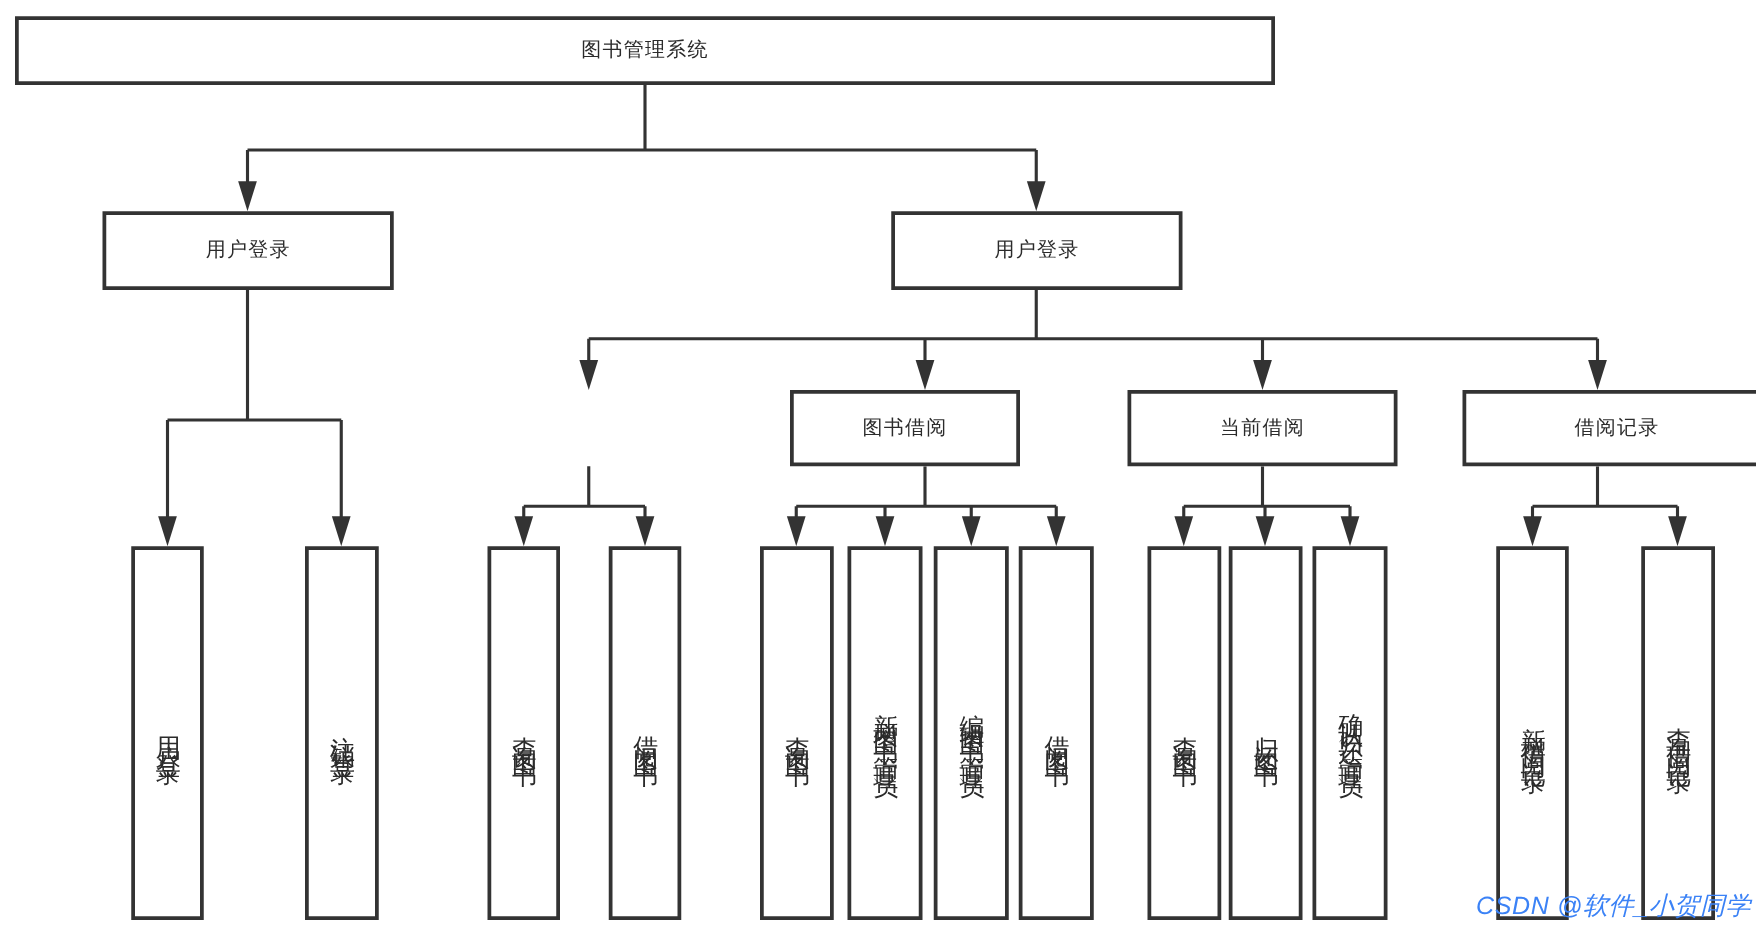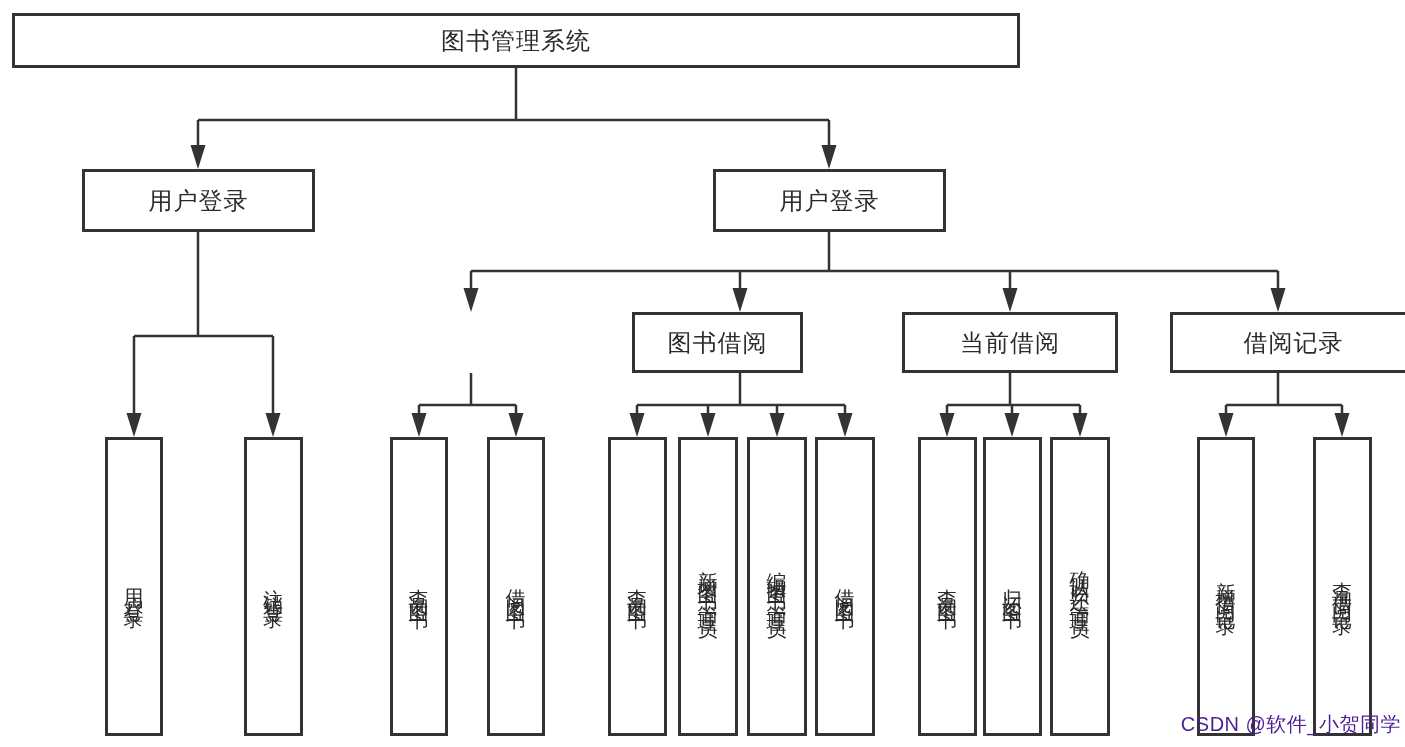--- a/index.html
+++ b/index.html
@@ -14,21 +14,21 @@
     position:absolute;
     border:3px solid #333333;
     background:#ffffff;
     box-sizing:border-box;
     display:flex;
     align-items:center;
     justify-content:center;
     color:#2b2b2b;
   }
   .hbox{
-    font-size:24px;
+    font-size:16px;
     letter-spacing:1px;
     white-space:nowrap;
   }
   .vbox span{
     writing-mode:vertical-rl;
     text-orientation:mixed;
     font-size:20px;
     letter-spacing:7px;
     line-height:1;
     color:#2b2b2b;
@@ -46,23 +46,24 @@
   }
   #connectors polygon{
     fill:#333333;
     stroke:none;
   }
   #watermark{
     position:absolute;
     right:4px;
     bottom:9px;
     font-size:20px;
-    color:#4c1d95;
+    color:#3b82f6;
     letter-spacing:0.5px;
     white-space:nowrap;
+    font-style:italic;
   }
 </style>
 </head>
 <body>
 
 <div id="stage">
 
   <svg id="connectors" width="1405" height="747" viewBox="0 0 1405 747">
 
     <g>
@@ -117,21 +118,21 @@
     <span>图书管理系统</span>
   </div>
 
   <div class="box hbox" style="left:82px;top:169px;width:233px;height:63px">
     <span>用户登录</span>
   </div>
   <div class="box hbox" style="left:713px;top:169px;width:233px;height:63px">
     <span>用户登录</span>
   </div>
 
-  <div class="box hbox" style="left:632px;top:312px;width:171px;height:61px">
+  <div class="box hbox" style="left:632px;top:312px;width:184px;height:61px">
     <span>图书借阅</span>
   </div>
   <div class="box hbox" style="left:902px;top:312px;width:216px;height:61px">
     <span>当前借阅</span>
   </div>
   <div class="box hbox" style="left:1170px;top:312px;width:247px;height:61px">
     <span>借阅记录</span>
   </div>
 
   <div class="box vbox" style="left:105px;top:437px;width:58px;height:299px">

